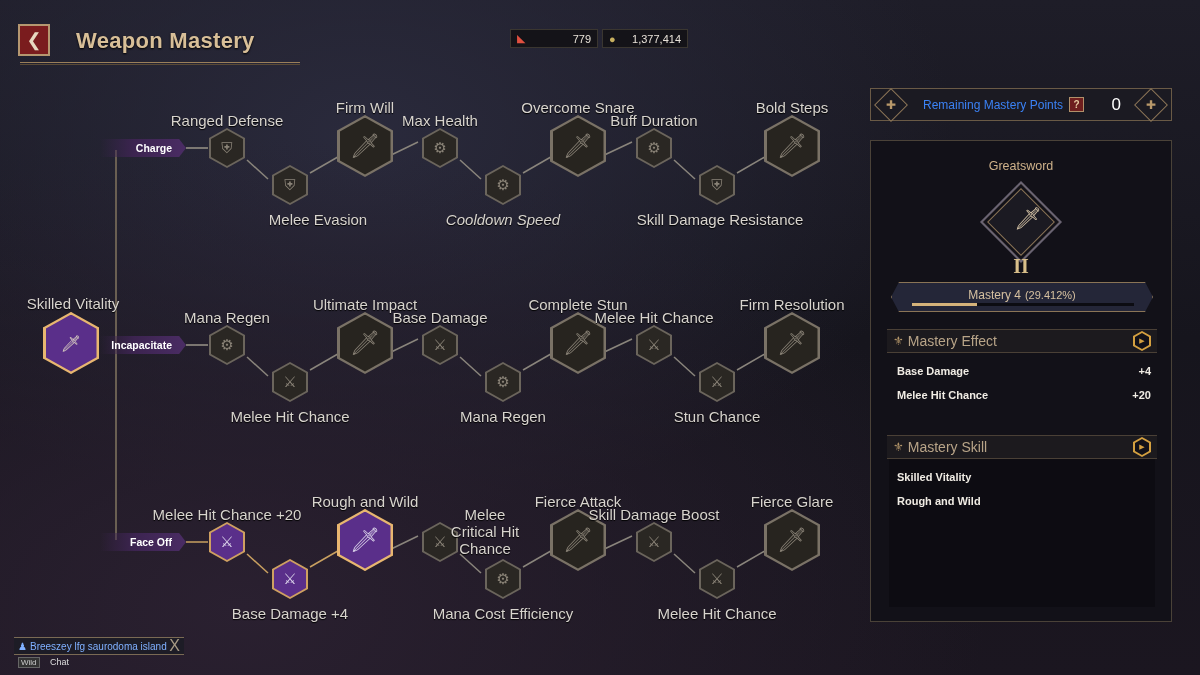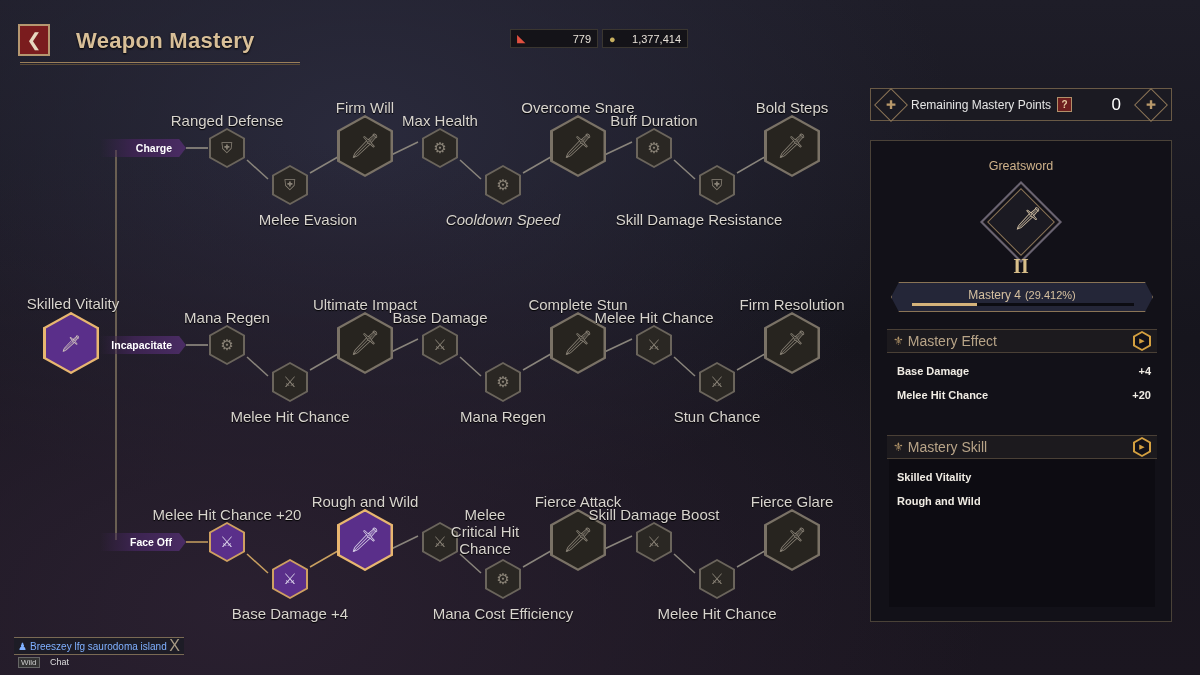--- a/index.html
+++ b/index.html
@@ -25,21 +25,21 @@
 .hex.core{background:#e8b670;box-shadow:0 0 12px #e8b670}
 .hex .in{clip-path:polygon(50% 0,100% 25%,100% 75%,50% 100%,0 75%,0 25%);display:flex;align-items:center;justify-content:center;color:#8a8377;font-size:16px}
 .hex.act .in{color:#d8d0e8}
 .branch{position:absolute;height:18px;padding:0 14px 0 10px;background:linear-gradient(90deg,transparent,#3c2450 40%,#4a2c64);clip-path:polygon(0 0,92% 0,100% 50%,92% 100%,0 100%);font-size:10.5px;color:#fff;display:flex;align-items:center;justify-content:flex-end;font-weight:bold}
 .vline{position:absolute;left:115px;top:150px;width:2px;height:390px;background:#6a5f52}
 svg.lines{position:absolute;left:0;top:0}
 .panel{position:absolute;left:870px;top:88px;width:302px}
 .rmp{position:absolute;left:0;top:0;width:302px;height:33px;border:1px solid #6a5a46;background:#1b1a22;display:flex;align-items:center}
 .rmp .plus{width:24px;height:24px;transform:rotate(45deg);border:1px solid #8a7456;margin:0 8px;display:flex;align-items:center;justify-content:center;color:#b8986a;font-size:12px}
 .rmp .plus span{transform:rotate(-45deg)}
-.rmp-label{font-size:12px;color:#e5e5e5;}
+.rmp-label{font-size:12px;color:#3b82f6;margin-left:12px}
 .help{width:15px;height:15px;background:#6e1e1e;border:1px solid #b0906a;font-size:10px;color:#e6c9a0;display:flex;align-items:center;justify-content:center;margin-left:6px;font-weight:bold}
 .rmp-val{font-size:17px;color:#fff;margin-left:auto;margin-right:10px}
 .main-panel{position:absolute;left:0;top:52px;width:302px;height:482px;border:1px solid #4a4238;background:#121118}
 .weapon-name{position:absolute;top:18px;width:100%;text-align:center;font-size:12.5px;color:#cfb28a}
 .emblem{position:absolute;left:121px;top:52px;width:58px;height:58px;transform:rotate(45deg);border:2px solid #6a6472;background:#1b1a22;box-shadow:inset 0 0 0 3px #121118,inset 0 0 0 4px #8a7456}
 .emblem-sword{position:absolute;left:143px;top:65px;width:14px;height:36px;color:#d8c6a8;font-size:22px;text-align:center}
 .rank{position:absolute;left:0;top:114px;width:100%;text-align:center;font-size:20px;font-weight:bold;color:#d8bf8a;font-family:"Liberation Serif",serif}
 .mastery-bar{position:absolute;left:20px;top:141px;width:262px;height:30px;background:#242638;border:1px solid #8a7456;clip-path:polygon(8px 0,calc(100% - 8px) 0,100% 50%,calc(100% - 8px) 100%,8px 100%,0 50%)}
 .mastery-text{position:absolute;top:5px;width:100%;text-align:center;font-size:12px;color:#d6c0a0}
 .mastery-text .pct{font-size:11px;margin-left:4px}
@@ -113,21 +113,21 @@
     <div class="in" style="background:#5a2f8a;color:#e0d6c4">🗡</div>
   </div>
 <div class="branch" style="left: 100px; top: 139px; width: 86px;">Charge</div>
     <div class="hex s" style="left: 209px; top: 128px;">
       <div class="in" style="font-size:15px">⛨</div>
     </div>
     <div class="label" style="left: 227px; top: 112px;">Ranged Defense</div>
     <div class="hex s" style="left: 272px; top: 165px;">
       <div class="in" style="font-size:15px">⛨</div>
     </div>
-    <div class="label" style="left: 296px; top: 211px; padding-left: 24px;">Melee Evasion</div>
+    <div class="label" style="left: 306px; top: 211px; padding-left: 24px;">Melee Evasion</div>
     <div class="hex l" style="left: 337px; top: 115px;">
       <div class="in" style="font-size:24px">🗡</div>
     </div>
     <div class="label" style="left: 365px; top: 99px;">Firm Will</div>
     <div class="hex s" style="left: 422px; top: 128px;">
       <div class="in" style="font-size:15px">⚙</div>
     </div>
     <div class="label" style="left: 440px; top: 112px;">Max Health</div>
     <div class="hex s" style="left: 485px; top: 165px;">
       <div class="in" style="font-size:15px">⚙</div>
@@ -137,21 +137,21 @@
       <div class="in" style="font-size:24px">🗡</div>
     </div>
     <div class="label" style="left: 578px; top: 99px;">Overcome Snare</div>
     <div class="hex s" style="left: 636px; top: 128px;">
       <div class="in" style="font-size:15px">⚙</div>
     </div>
     <div class="label" style="left: 654px; top: 112px;">Buff Duration</div>
     <div class="hex s" style="left: 699px; top: 165px;">
       <div class="in" style="font-size:15px">⛨</div>
     </div>
-    <div class="label" style="left: 699px; top: 211px;">Skill Damage Resistance</div>
+    <div class="label" style="left: 720px; top: 211px;">Skill Damage Resistance</div>
     <div class="hex l" style="left: 764px; top: 115px;">
       <div class="in" style="font-size:24px">🗡</div>
     </div>
     <div class="label" style="left: 792px; top: 99px;">Bold Steps</div>
     <div class="branch" style="left: 100px; top: 336px; width: 86px;">Incapacitate</div>
     <div class="hex s" style="left: 209px; top: 325px;">
       <div class="in" style="font-size:15px">⚙</div>
     </div>
     <div class="label" style="left: 227px; top: 309px;">Mana Regen</div>
     <div class="hex s" style="left: 272px; top: 362px;">

